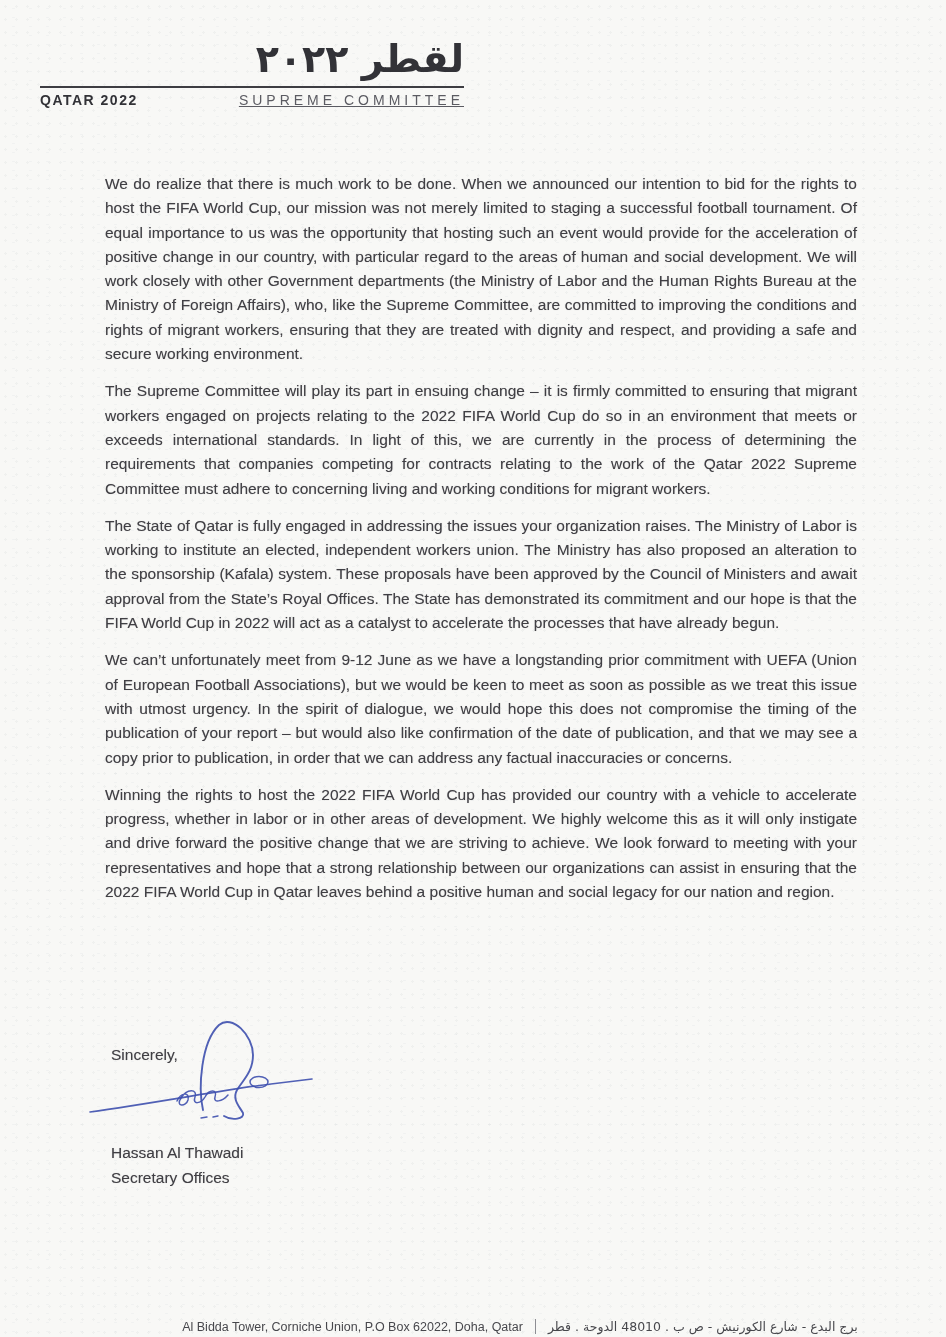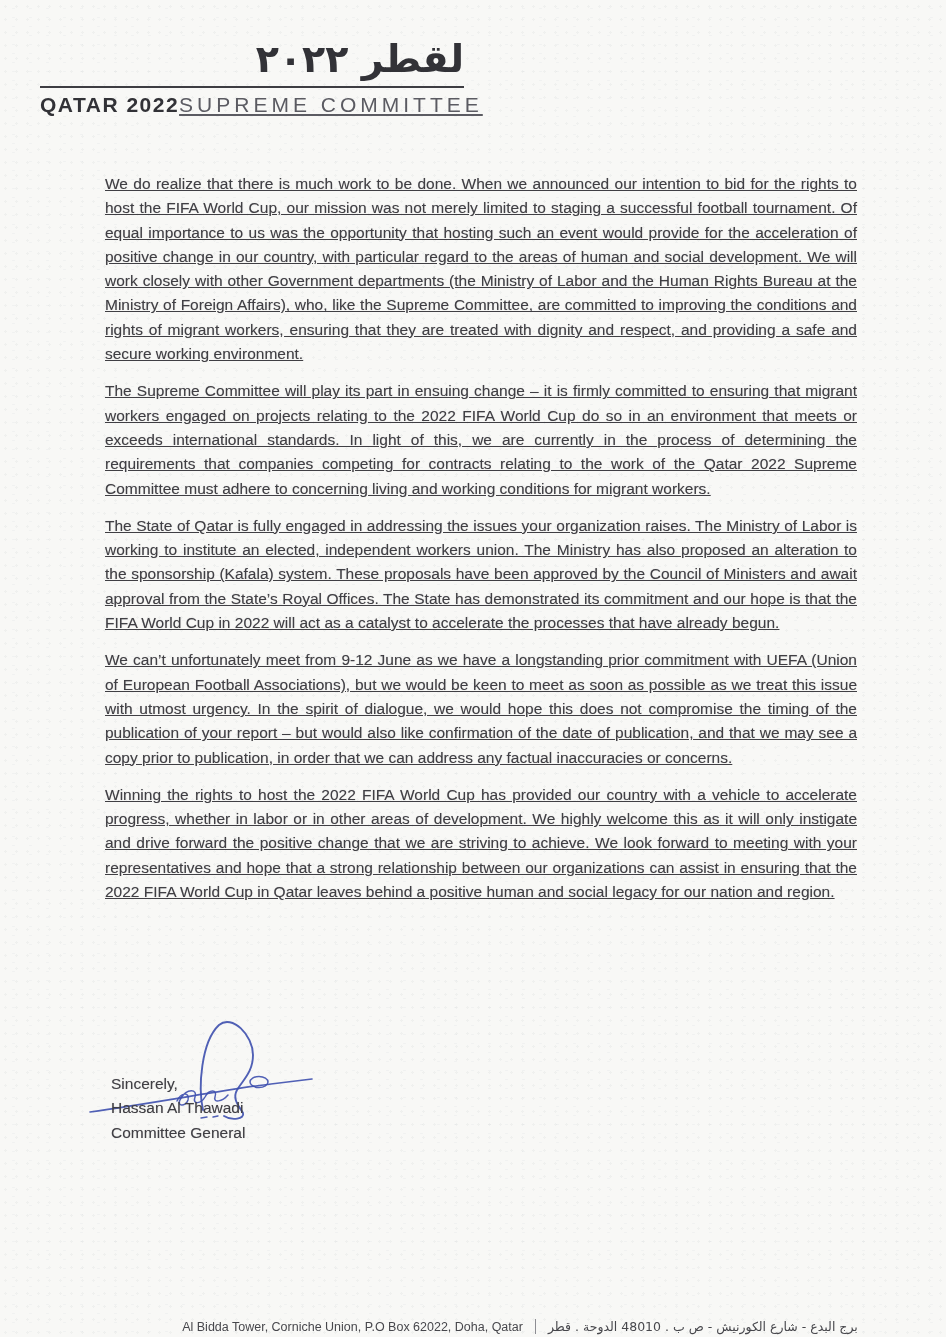--- a/index.html
+++ b/index.html
@@ -27,45 +27,44 @@
     display: flex; justify-content: space-between; align-items: baseline;
     font-family: "DejaVu Sans", sans-serif;
     font-size: 38px; line-height: 1.25;
     color: var(--logo-dark, #323237);
   }
   .logo-ar .ar-bold { font-weight: 700; text-align: right; }
   .logo-rule { margin-top: 2px; height: 2.5px; background: #3d3d42; }
   .logo-en {
     margin-top: 4px;
     display: flex; justify-content: space-between; align-items: center;
-    font-size: 21px; line-height: 1.2; white-space: nowrap;
+    font-size: 14px; line-height: 1.2; white-space: nowrap;
   }
   .en-bold { font-weight: 700; letter-spacing: 1.5px; color: var(--logo-dark, #2e2e33); }
   .en-light { font-weight: 400; letter-spacing: 4px; color: var(--logo-light, #5b5b62); text-decoration: underline; }
 
   
   .body {
     position: absolute; left: 105px; top: 172px; width: 752px;
     color: var(--ink, #403f44);
     font-size: 15.5px; line-height: 24.3px;
     text-align: justify;
     text-shadow: 0 0 0.8px rgba(64,63,68,0.38);
-    text-decoration: underline;
   }
   .body p { margin: 0 0 13px 0; }
 
   
   .sign-block {
-    position: absolute; left: 111px; top: 1072px;
+    position: absolute; left: 111px; top: 1043px;
     color: var(--ink, #403f44);
     font-size: 15.5px; line-height: 24.3px;
     text-shadow: 0 0 0.8px rgba(64,63,68,0.38);
   }
   .sign-block .closing { margin: 0; }
-  .sign-block .signer-name { }
+  .sign-block .signer-name { margin-top: 74px; }
   .signature-svg {
     position: absolute; left: 85px; top: 1018px;
     width: 232px; height: 108px;
   }
   .signature-svg path, .signature-svg ellipse {
     fill: none;
     stroke: var(--signature-blue, #3d4fae);
     stroke-linecap: round;
     opacity: 0.9;
   }
@@ -115,21 +114,21 @@
     <ellipse cx="174" cy="64" rx="9" ry="5.5" stroke-width="1.5"></ellipse>
 
     <path d="M5,94 C70,85 150,70 186,66 L227,61" stroke-width="1.7"></path>
 
     <path d="M116,100 l6,-1 M128,99 l5,-1" stroke-width="1.4"></path>
   </svg>
 
   <div class="sign-block">
     <p class="closing">Sincerely,</p>
     <div class="signer-name">Hassan Al Thawadi</div>
-    <div class="signer-title">Committee General</div>
+    <div class="signer-title">Secretary Offices</div>
   </div>
 
   <footer class="footer">
     <span class="en">Al Bidda Tower, Corniche Union, P.O Box 62022, Doha, Qatar</span>
     <span class="footer-divider"></span>
     <span class="ar">برج البدع - شارع الكورنيش - ص ب . 48010 الدوحة . قطر</span>
   </footer>
 
 </div>
 

